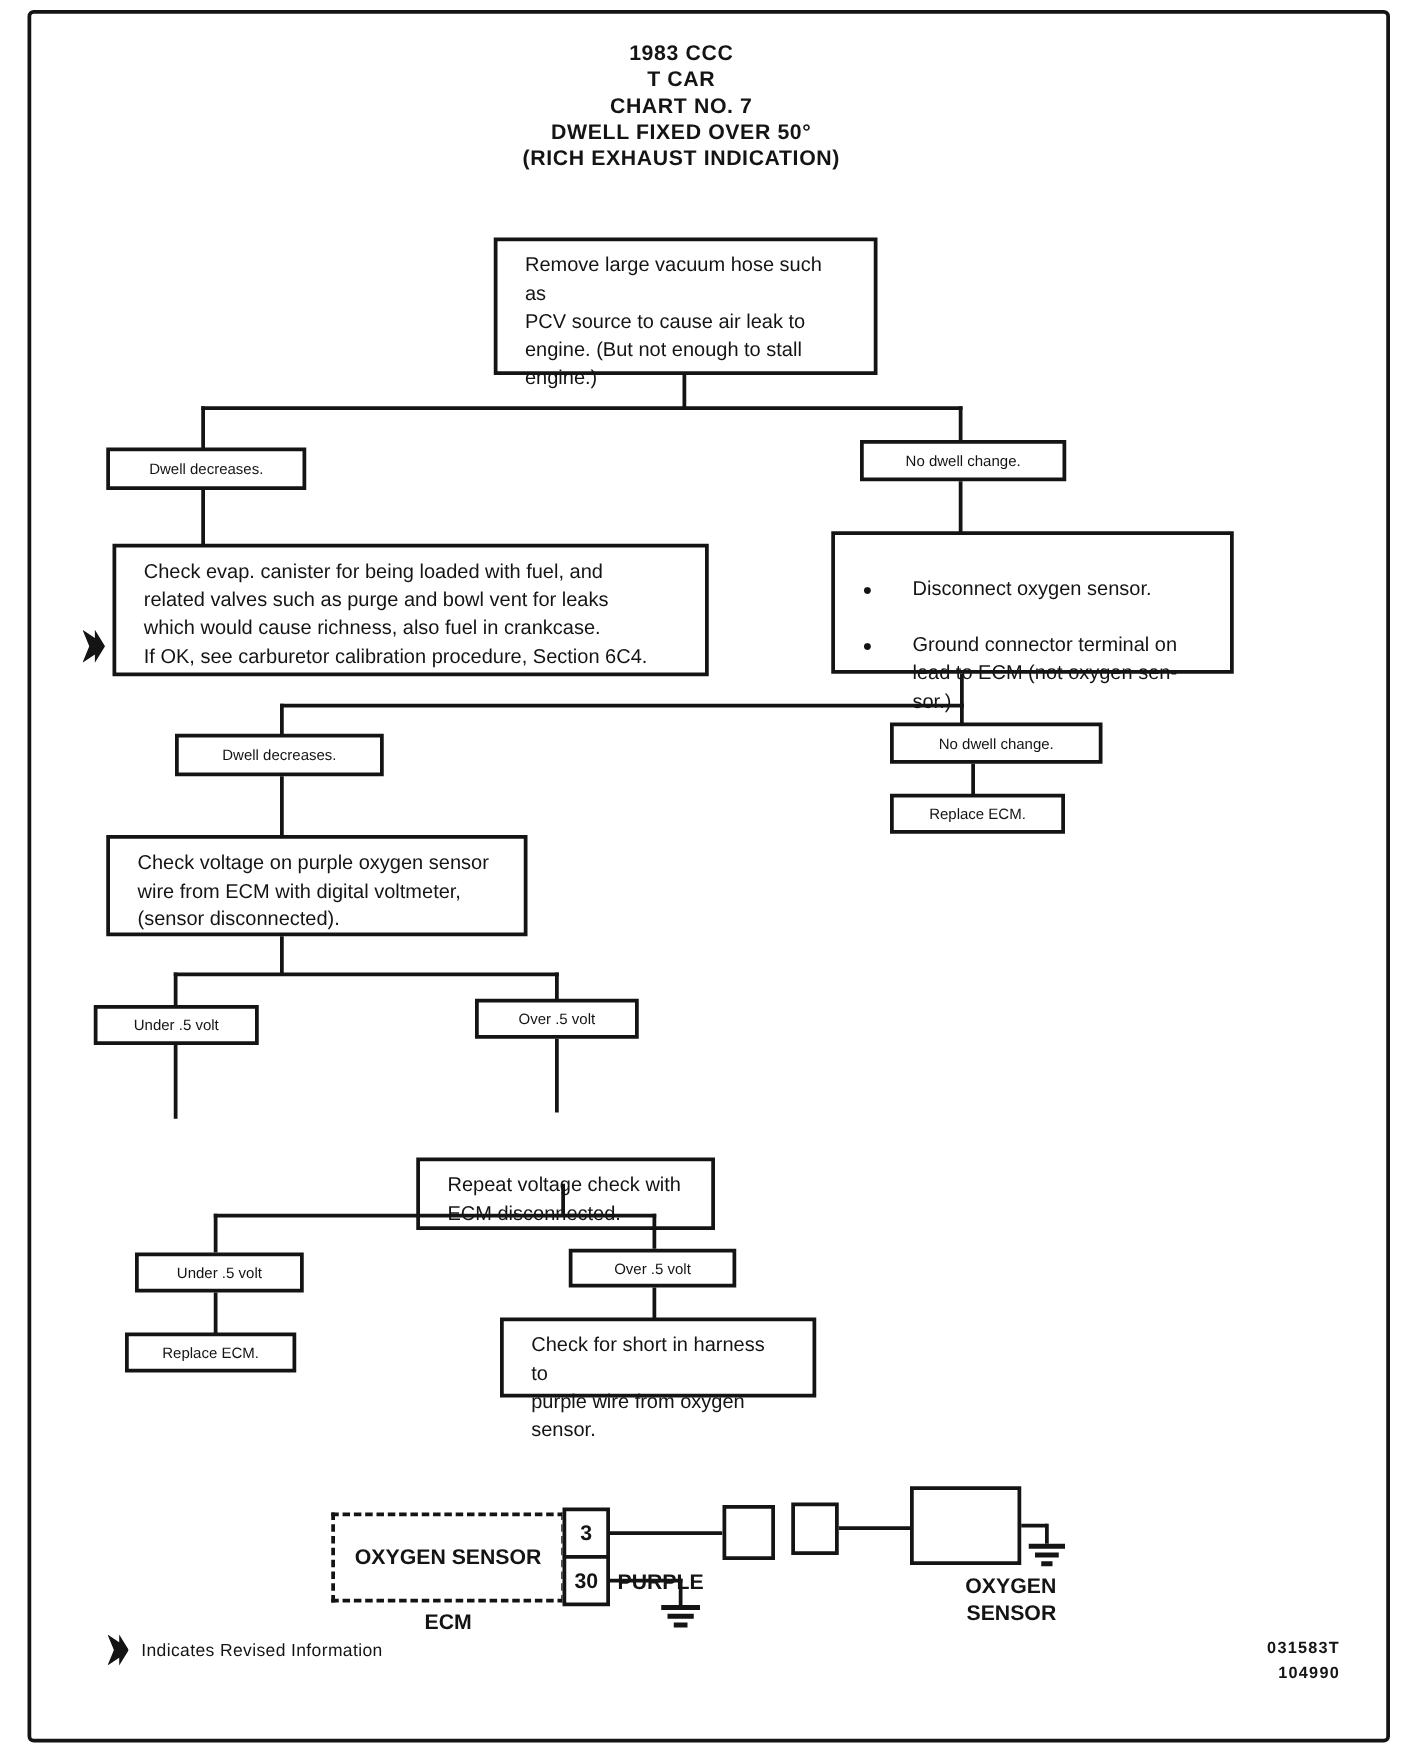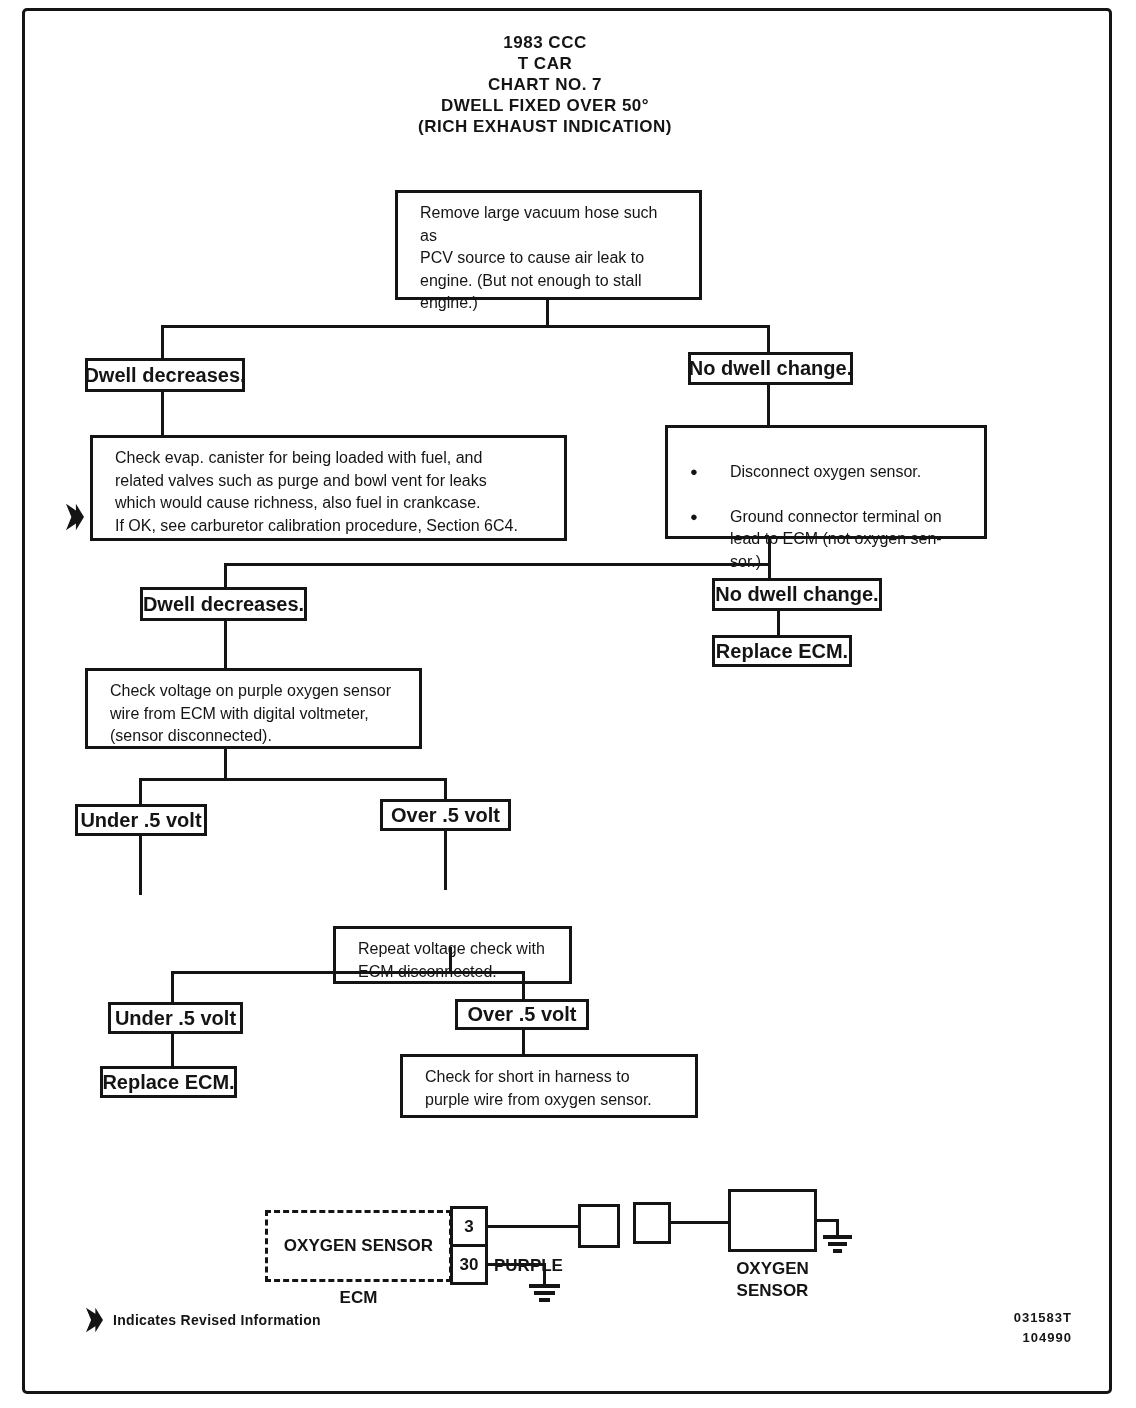--- a/index.html
+++ b/index.html
@@ -17,42 +17,42 @@
     font-size:17px; font-weight:700; line-height:21px; letter-spacing:0.5px;
   }
   .box {
     position:absolute; box-sizing:border-box; background:#fff;
     border:3px solid #141414; padding:9px 22px;
     font-size:16px; line-height:22.5px; white-space:pre-line;
   }
   .lbl {
     position:absolute; box-sizing:border-box; background:#fff;
     border:3px solid #141414; display:flex; align-items:center; justify-content:center;
-    font-size:20px; font-weight:700; white-space:nowrap;
+    font-size:12px; font-weight:400; white-space:nowrap;
   }
   .hline, .vline { position:absolute; background:#141414; }
   .brow { display:flex; padding-left:16px; }
   .bdot { width:40px; font-size:13px; line-height:22.5px; flex:none; }
   .rev-arrow {
     position:absolute; background:#141414;
     clip-path:polygon(0 6%, 55% 28%, 55% 6%, 100% 50%, 55% 94%, 55% 72%, 0 94%, 30% 50%);
   }
   .dashed {
     position:absolute; box-sizing:border-box; border:3px dashed #141414;
     display:flex; align-items:center; justify-content:center;
     font-size:17px; font-weight:700; white-space:nowrap;
   }
   .wbox {
     position:absolute; box-sizing:border-box; border:3px solid #141414; background:#fff;
     display:flex; align-items:center; justify-content:center;
     font-size:17px; font-weight:700;
   }
   .wlbl { position:absolute; font-size:17px; font-weight:700; white-space:pre-line; }
   .gbar { position:absolute; background:#141414; height:4px; }
-  .foot-note { position:absolute; font-size:14px; font-weight:700; letter-spacing:0.3px; }
+  .foot-note { position:absolute; font-size:14px; font-weight:400; letter-spacing:0.3px; }
   .codes { position:absolute; font-size:13px; font-weight:600; text-align:right; line-height:20px; letter-spacing:1px; }
 </style>
 </head>
 <body>
 
 <div class="page">
 
   <div class="frame"></div>
 
   <div class="title">
@@ -108,21 +108,21 @@
 
   <div class="box" style="left:333px;top:926px;width:239px;height:58px;">Repeat voltage check with
 ECM disconnected.</div>
 
   <div class="lbl" style="left:108px;top:1002px;width:135px;height:32px;">Under .5 volt</div>
 
   <div class="lbl" style="left:455px;top:999px;width:134px;height:31px;">Over .5 volt</div>
 
   <div class="lbl" style="left:100px;top:1066px;width:137px;height:32px;">Replace ECM.</div>
 
-  <div class="box" style="left:400px;top:1054px;width:298px;height:64px;">Check for short in harness to
+  <div class="box" style="left:400px;top:1054px;width:253px;height:64px;">Check for short in harness to
 purple wire from oxygen sensor.</div>
 
   <div class="vline" style="left:546px;top:300px;width:3px;height:28px;"></div>
   <div class="hline" style="left:161px;top:325px;width:609px;height:3px;"></div>
   <div class="vline" style="left:161px;top:325px;width:3px;height:35px;"></div>
   <div class="vline" style="left:767px;top:325px;width:3px;height:29px;"></div>
   <div class="vline" style="left:161px;top:392px;width:3px;height:44px;"></div>
   <div class="vline" style="left:767px;top:385px;width:3px;height:41px;"></div>
   <div class="vline" style="left:768px;top:539px;width:3px;height:27px;"></div>
   <div class="hline" style="left:224px;top:563px;width:547px;height:3px;"></div>
@@ -149,21 +149,21 @@
   <div class="wbox" style="left:450px;top:1206px;width:38px;height:41px;">3</div>
   <div class="wbox" style="left:450px;top:1244px;width:38px;height:41px;">30</div>
 
   <div class="wlbl" style="left:494px;top:1256px;">PURPLE</div>
 
   <div class="hline" style="left:488px;top:1225px;width:90px;height:3px;"></div>
   <div class="wbox" style="left:578px;top:1204px;width:42px;height:44px;"></div>
   <div class="wbox" style="left:633px;top:1202px;width:38px;height:42px;"></div>
   <div class="hline" style="left:671px;top:1221px;width:57px;height:3px;"></div>
   <div class="wbox" style="left:728px;top:1189px;width:89px;height:63px;"></div>
-  <div class="wlbl" style="left:700px;top:1258px;width:145px;text-align:center;line-height:22px;">OXYGEN
+  <div class="wlbl" style="left:700px;top:1258px;width:145px;text-align:right;line-height:22px;">OXYGEN
 SENSOR</div>
 
   <div class="hline" style="left:817px;top:1219px;width:21px;height:3px;"></div>
   <div class="vline" style="left:836px;top:1219px;width:3px;height:16px;"></div>
   <div class="gbar" style="left:823px;top:1235px;width:29px;"></div>
   <div class="gbar" style="left:828px;top:1242px;width:19px;"></div>
   <div class="gbar" style="left:833px;top:1249px;width:9px;"></div>
 
   <div class="hline" style="left:488px;top:1263px;width:58px;height:3px;"></div>
   <div class="vline" style="left:543px;top:1263px;width:3px;height:21px;"></div>

